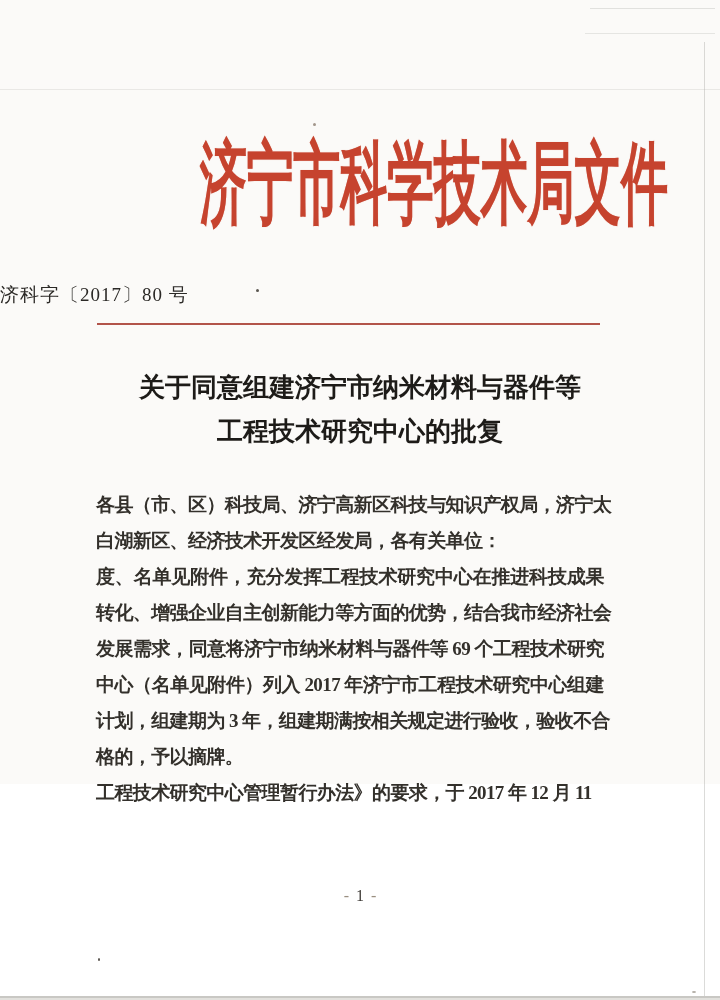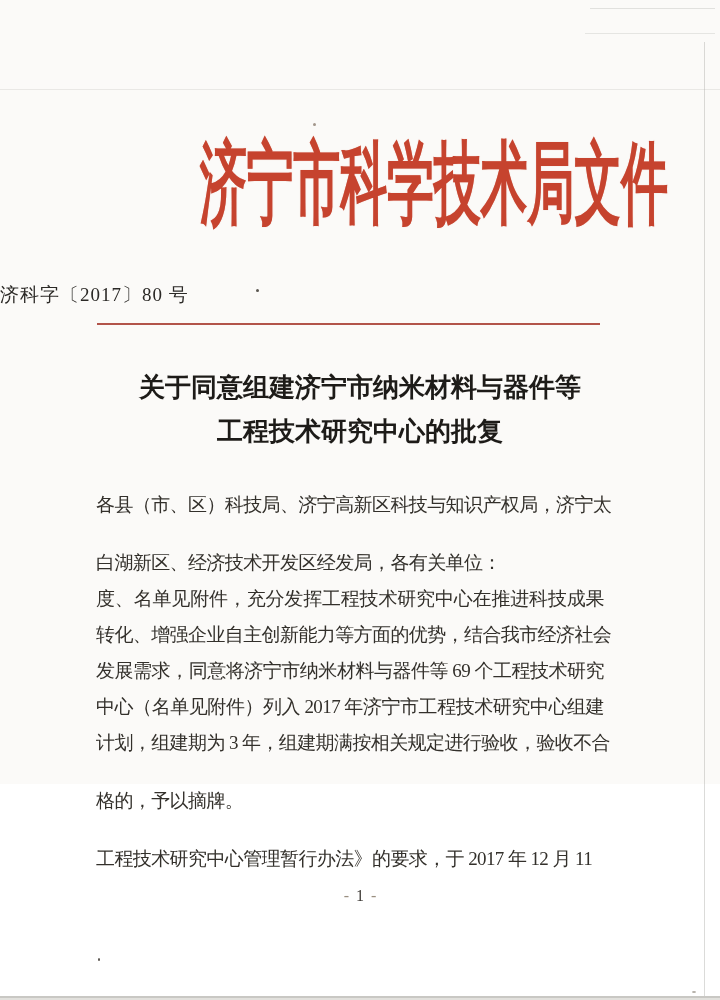--- a/index.html
+++ b/index.html
@@ -56,27 +56,27 @@
   
   .title{
     position:absolute;top:366px;left:0;width:720px;
     text-align:center;font-weight:bold;color:#1d1b18;
     font-size:26px;line-height:44px;letter-spacing:0px;
   }
 
   
   .body-text{
     position:absolute;top:487px;left:96px;width:508px;
-    font-size:19px;color:#33302b;letter-spacing:-0.6px;
+    font-size:19px;color:#33302b;letter-spacing:-0.6px;font-weight:bold;
   }
   .line{
     height:36px;line-height:36px;white-space:nowrap;
     text-align:justify;text-align-last:justify;
   }
-  .line.end{text-align-last:left;margin-top:22px;}
+  .line.end{text-align-last:left;}
   .line.ind{text-indent:38px;}
 
   
   .footer{
     position:absolute;top:886px;left:0;width:720px;
     text-align:center;font-size:16px;line-height:20px;
   }
   .footer .dash{color:#9a8f80;padding:0 7px;}
   .footer .num{color:#3f3c38;}
 </style>

